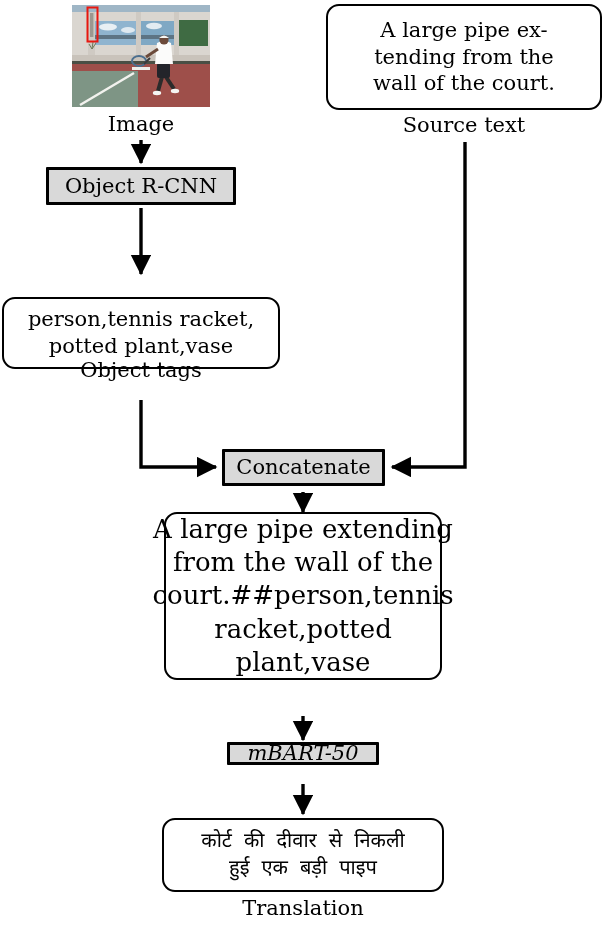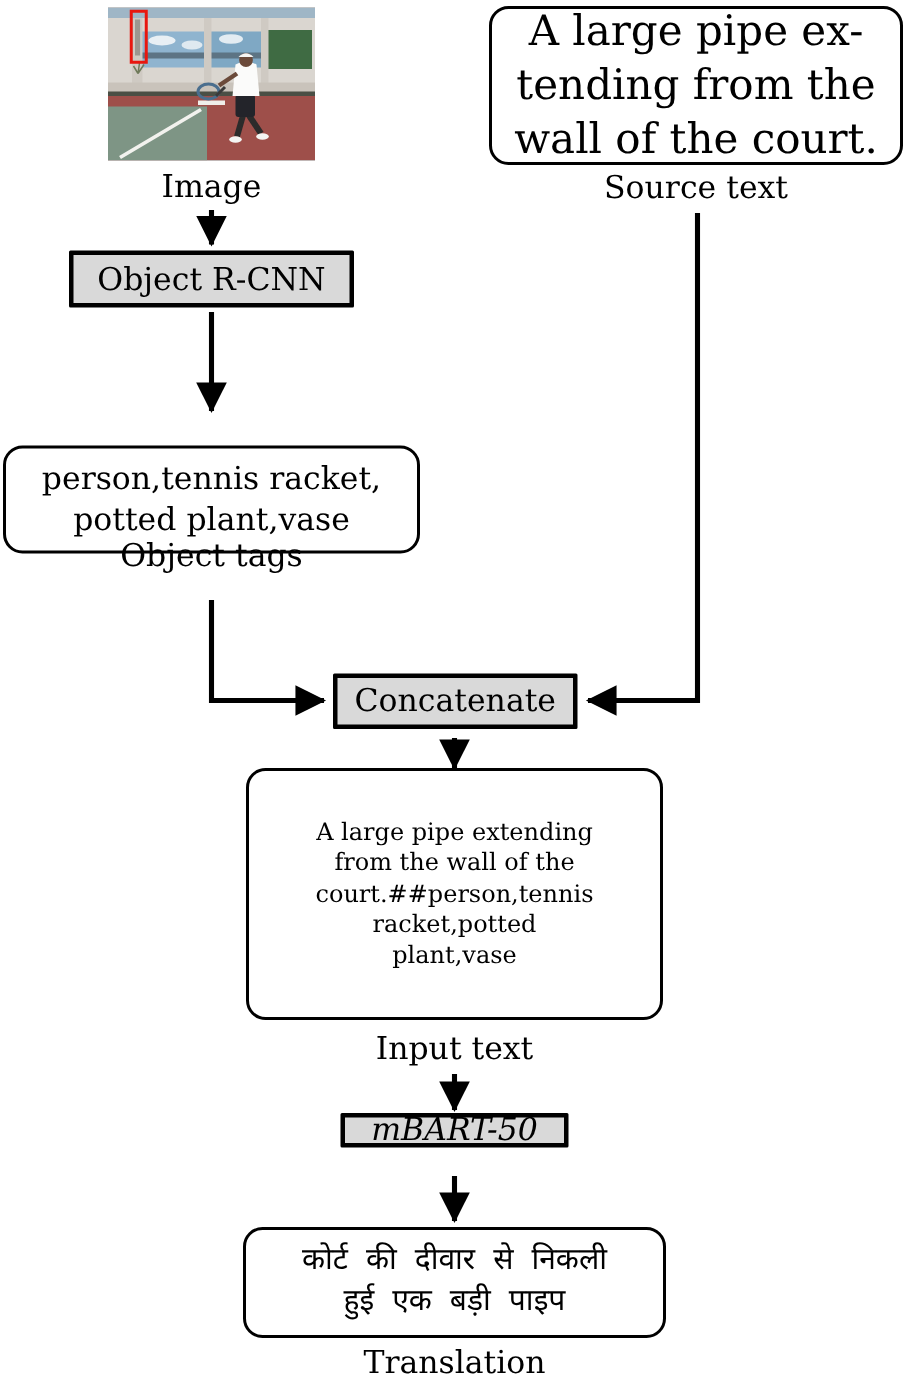--- a/index.html
+++ b/index.html
@@ -157,49 +157,48 @@
       <ellipse cx="67" cy="56" rx="7" ry="5" fill="none" stroke="#4a6e8e" stroke-width="2"></ellipse>
       <path d="M72,59 L78,53" stroke="#3a3a3a" stroke-width="2"></path>
     </svg>
     <svg id="photo-bbox-layer" style="position:absolute;inset:0;width:100%;height:100%" viewBox="0 0 138 102" preserveAspectRatio="none">
       <rect x="15.5" y="2.5" width="10" height="34" fill="none" stroke="#e8170f" stroke-width="2"></rect>
     </svg>
   </div>
 
   <div class="caption" style="left:71px; top:113px; width:140px;">Image</div>
 
-  <div class="node node-rounded" style="left:326px; top:4px; width:276px; height:106px; font-size:28px;">
+  <div class="node node-rounded" style="left:326px; top:4px; width:276px; height:106px; font-size:21px;">
     <div class="node-inner">A large pipe ex-
 tending from the
 wall of the court.</div>
   </div>
   <div class="caption" style="left:326px; top:114px; width:276px;">Source text</div>
 
   <div class="node node-process" style="left:46px; top:167px; width:190px; height:38px; font-size:21px;">
     <div class="node-inner">Object R-CNN</div>
   </div>
 
   <div class="node node-rounded" style="left:2px; top:281px; width:278px; height:72px; font-size:21px;margin-top:16px;">
     <div class="node-inner">person,tennis racket,
 potted plant,vase</div>
   </div>
   <div class="caption" style="left:2px; top:359px; width:278px;">Object tags</div>
 
   <div class="node node-process" style="left:222px; top:449px; width:163px; height:37px; font-size:21px;text-align:center;">
     <div class="node-inner">Concatenate</div>
   </div>
 
-  <div class="node node-rounded" style="left:164px; top:512px; width:278px; height:168px; font-size:16px;">
+  <div class="node node-rounded" style="left:164px; top:512px; width:278px; height:168px; font-size:26px;">
     <div class="node-inner">A large pipe extending
 from the wall of the
 court.##person,tennis
 racket,potted
 plant,vase</div>
   </div>
-  <div class="caption" style="left:164px; top:688px; width:278px;">Input text</div>
 
   <div class="node node-process" style="left:227px; top:742px; width:152px; height:23px; font-size:21px;font-style:italic;">
     <div class="node-inner">mBART-50</div>
   </div>
 
   <div class="node node-rounded" style="left:162px; top:818px; width:282px; height:74px;">
     <div class="node-inner devanagari">कोर्ट की दीवार से निकली
 हुई एक बड़ी पाइप</div>
   </div>
   <div class="caption" style="left:162px; top:897px; width:282px;">Translation</div>

